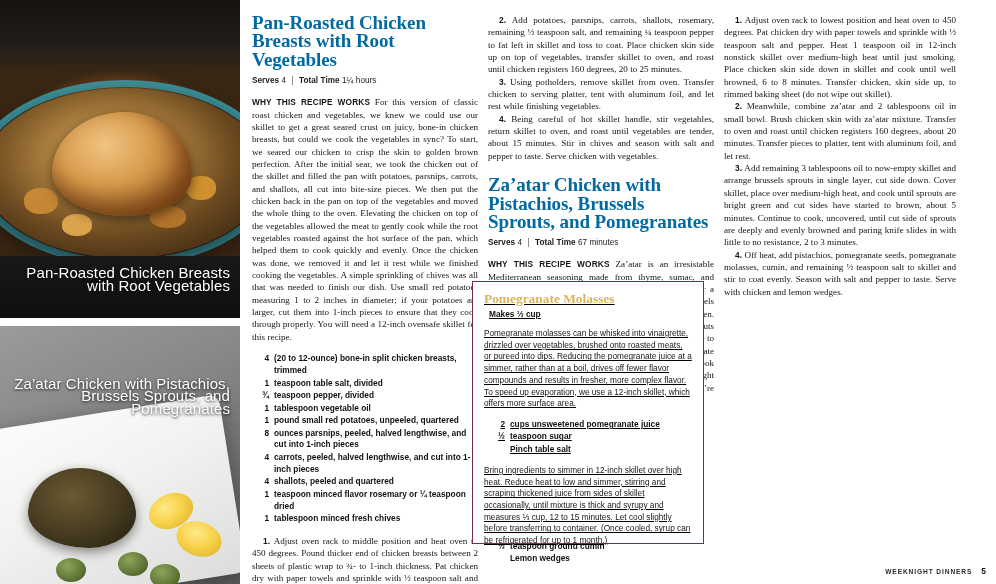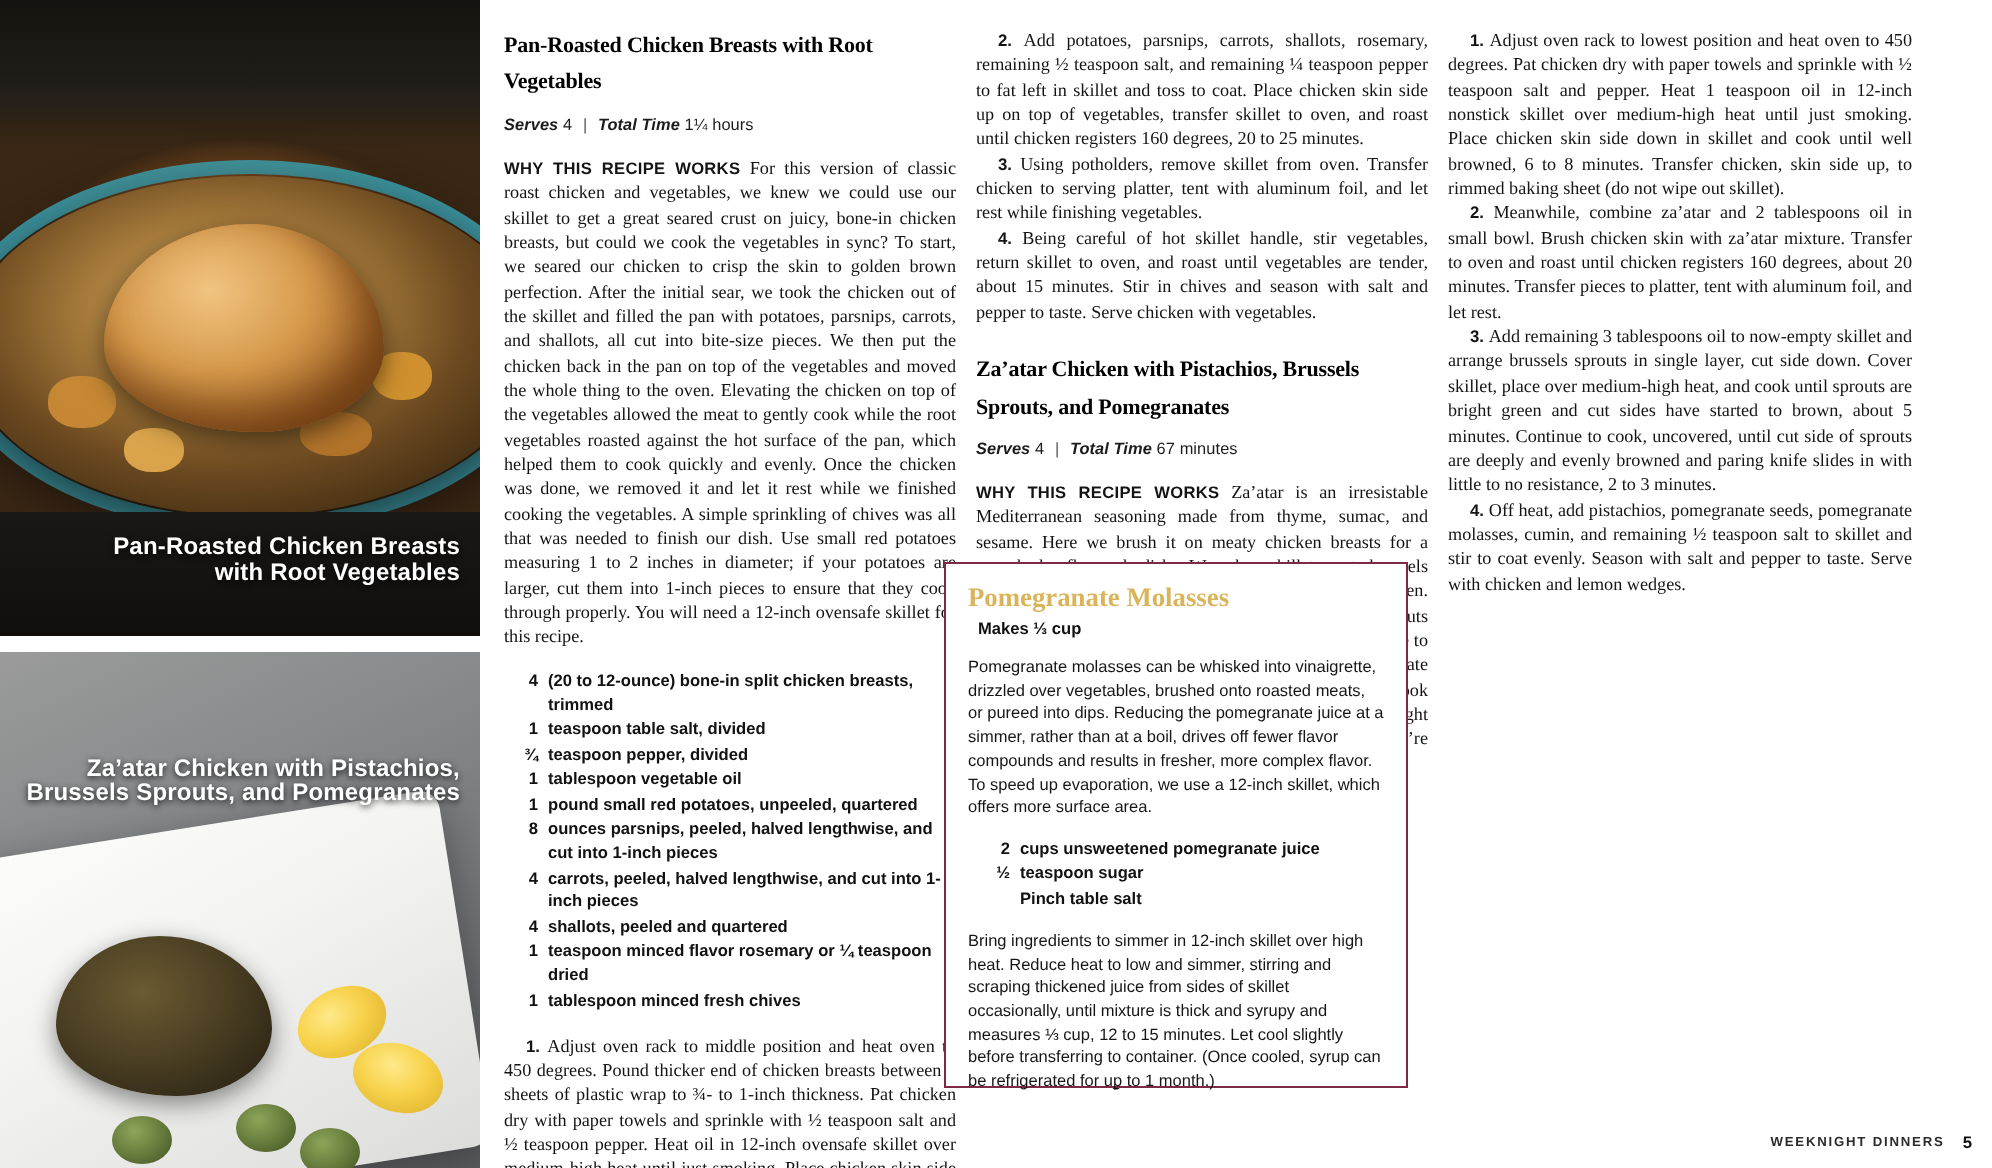--- a/index.html
+++ b/index.html
@@ -81,53 +81,53 @@
   .p2-sprout {
     position: absolute; width: 30px; height: 24px; border-radius: 50%;
     background: radial-gradient(ellipse at 38% 32%, #8da55a 0%, #64793a 55%, #3f4f22 100%);
   }
 
   .caption {
     position: absolute; right: 10px; z-index: 5;
     text-align: right;
     color: #ffffff;
     font-family: "Liberation Sans", sans-serif;
-    font-weight: bold;
-    font-size: 12px;
+    font-weight: normal;
+    font-size: 15px;
     line-height: 12.4px;
     letter-spacing: .1px;
     text-shadow: 0 1px 3px rgba(0,0,0,.85);
   }
   .caption-1 { bottom: 26px; }
   .caption-2 { top: 52px; }
 
   
   .cols { position: absolute; left: 252px; top: 14px; width: 736px; height: 544px; }
   .col { position: absolute; top: 0; width: 226px; height: 544px; }
   .col-1 { left: 0; }
   .col-2 { left: 236px; }
   .col-3 { left: 472px; width: 232px; }
 
   .recipe-title {
-    color: #000000;
+    color: #0369a1;
     font-family: "Liberation Serif", serif;
     font-weight: bold;
-    font-size: 11px;
+    font-size: 19px;
     line-height: 18.4px;
     letter-spacing: -.1px;
     margin: 0 0 7px 0;
   }
   .serves {
     font-family: "Liberation Sans", sans-serif;
     font-size: 8.2px;
     color: #1b1b1b;
     margin: 0 0 11px 0;
     letter-spacing: .05px;
   }
-  .serves b { font-weight: bold; font-style: italic; }
+  .serves b { font-weight: bold; }
   .serves .sep { margin: 0 3px; color: #555; }
 
   .why {
     font-size: 9.1px;
     line-height: 12.35px;
     color: #141414;
     text-align: justify;
     margin: 0 0 10px 0;
   }
   .why .lead {
@@ -162,20 +162,21 @@
   .steps p { margin: 0; text-indent: 11px; }
   .steps .num { font-family: "Liberation Sans", sans-serif; font-weight: bold; font-size: 8.4px; }
 
   
   .sidebox {
     position: absolute;
     left: 472px; top: 281px; width: 232px; height: 263px;
     border: 1.4px solid #7d2a46;
     background: #ffffff;
     padding: 9px 11px 8px 11px;
+    text-decoration: underline;
   }
   .sidebox-title {
     color: #d9b45a;
     font-family: "Liberation Serif", serif;
     font-weight: bold;
     font-size: 13.4px;
     line-height: 15px;
     margin: 0 0 3px 0;
   }
   .sidebox-makes {

